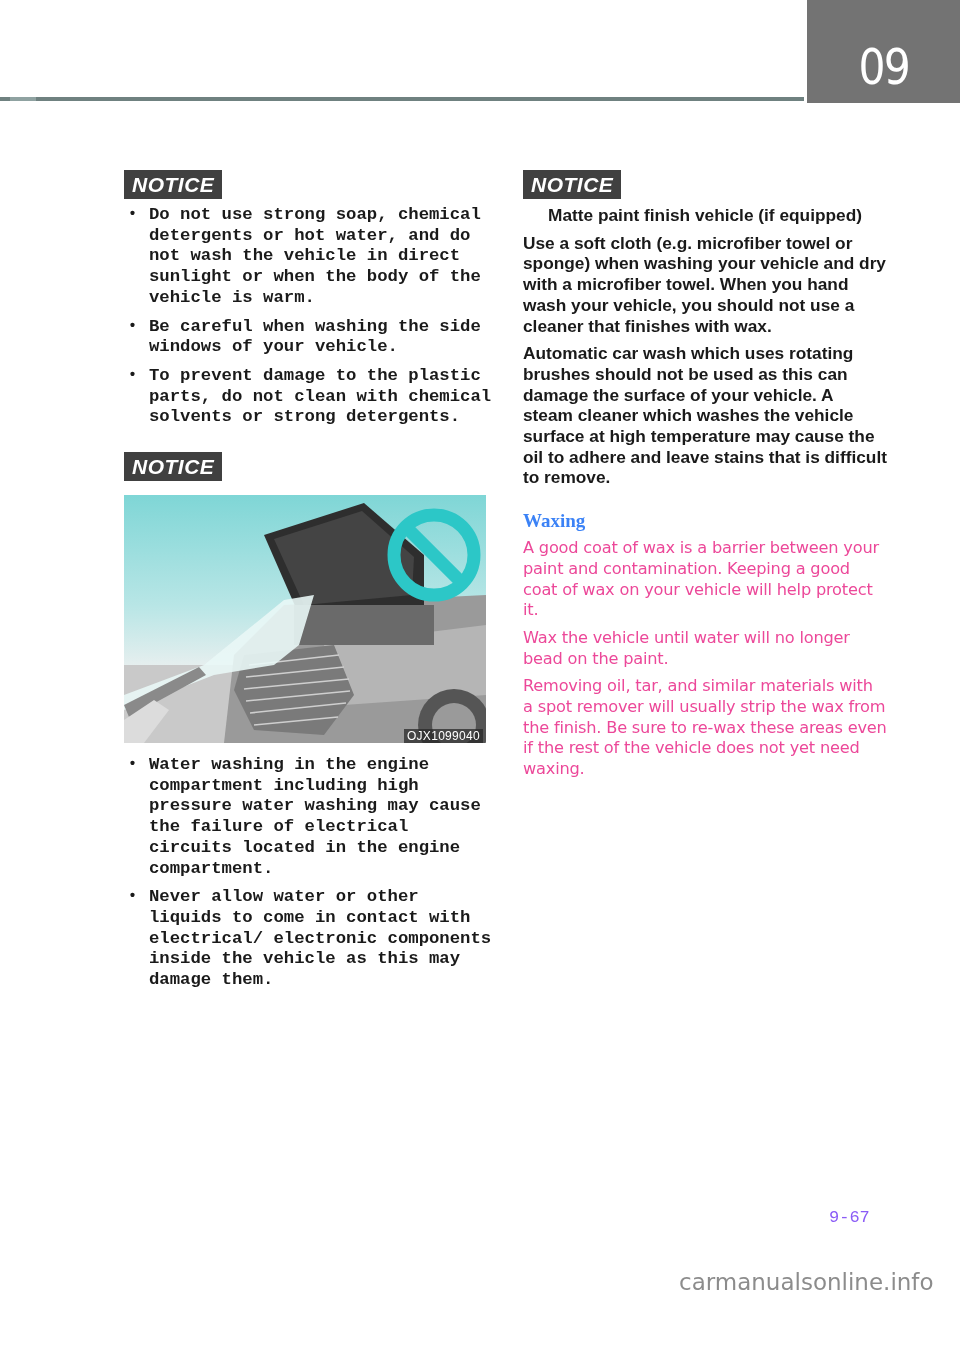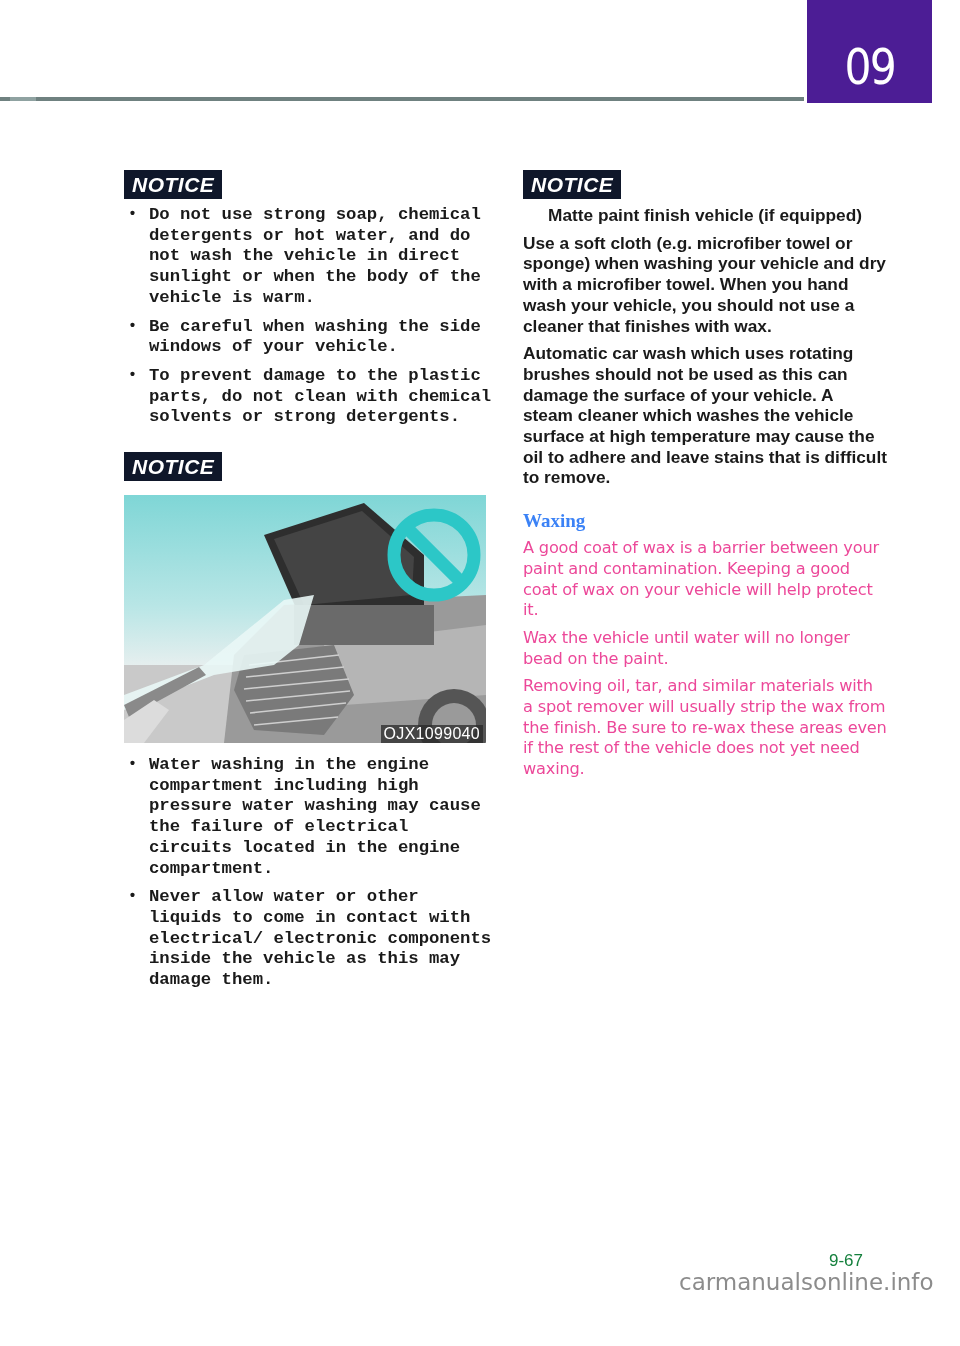--- a/index.html
+++ b/index.html
@@ -1,37 +1,37 @@
 <!DOCTYPE html>
 <html><head>
 <meta charset="utf-8">
 <style>
   html, body { margin: 0; padding: 0; background: #ffffff; }
   body { width: 960px; height: 1346px; position: relative; overflow: hidden;
          font-family: "Liberation Sans", "DejaVu Sans", sans-serif; color: #1a1a1a; }
   .header-rule { position: absolute; left: 0; top: 97px; width: 804px; height: 4px; background: #6f8180; }
   .header-rule-accent { position: absolute; left: 10px; top: 97px; width: 26px; height: 4px; background: #8fa2a1; }
-  .chapter-tab { position: absolute; left: 807px; top: 0; width: 125px; height: 103px; background: #4c1d95;
+  .chapter-tab { position: absolute; left: 807px; top: 0; width: 153px; height: 103px; background: #737373;
                  color: #fff; display: flex; align-items: center; justify-content: center; }
   .chapter-tab span { font-family: "DejaVu Sans", sans-serif; font-size: 50px; letter-spacing: -2px; margin-top: 30px; transform: scaleX(0.85); }
   .col { position: absolute; width: 372px; }
   .col-left { left: 124px; top: 170px; }
   .col-right { left: 523px; top: 170px; width: 364px; }
-  .notice { display: inline-block; background: #0f172a; color: #fff; font-weight: bold; font-style: italic;
+  .notice { display: inline-block; background: #404040; color: #fff; font-weight: bold; font-style: italic;
             font-size: 21px; padding: 2px 8px 1px 8px; letter-spacing: 0.5px; line-height: 26px; }
   ul.bullets { list-style: none; margin: 6px 0 0 0; padding: 0; }
   ul.bullets li { position: relative; padding-left: 25px; font-weight: bold; font-size: 17.3px; line-height: 20.7px; margin-bottom: 8px; color: #1a1a1a; font-family: Liberation Mono, monospace; }
   ul.bullets li::before { content: "•"; position: absolute; left: 4px; top: 0; font-size: 15px; }
   .bold-p { font-weight: bold; font-size: 17.3px; line-height: 20.7px; margin: 0 0 7px 0; }
   .reg-p { font-family: "DejaVu Sans", sans-serif; font-size: 16.2px; line-height: 20.7px; margin: 0 0 7px 0; color: #ec4899; letter-spacing: -0.2px; }
   .section-title { font-family: "Liberation Serif", serif; font-weight: bold; font-size: 19px; color: #3b82f6; margin: 22px 0 6px 0; }
   .figure { position: relative; width: 362px; height: 248px; margin-top: 14px; overflow: hidden;
             background: linear-gradient(180deg, #7fd6d6 0%, #b9e6e6 45%, #e8efef 70%, #bfbfbf 100%); }
-  .figure-code { position: absolute; right: 3px; bottom: 0px; font-size: 16px; color: #fff; background: rgba(40,40,40,0.75); padding: 0 3px; font-family: "Liberation Sans", sans-serif; letter-spacing: 0.3px; }
-  .page-number { position: absolute; left: 829px; top: 1251px; font-family: Liberation Sans, sans-serif; font-size: 17px; color: #15803d; }
+  .figure-code { position: absolute; right: 3px; bottom: 0px; font-size: 12px; color: #fff; background: rgba(40,40,40,0.75); padding: 0 3px; font-family: "Liberation Sans", sans-serif; letter-spacing: 0.3px; }
+  .page-number { position: absolute; left: 829px; top: 1208px; font-family: Liberation Mono, monospace; font-size: 17px; color: #8b5cf6; }
   .watermark { position: absolute; left: 679px; top: 1269px; font-family: "DejaVu Sans", sans-serif; font-size: 23px; color: #8c8c8c; }
 </style>
 </head>
 <body>
 
 <div class="header-rule"></div>
 <div class="header-rule-accent"></div>
 <div class="chapter-tab">
   <span>09</span>
 </div>

